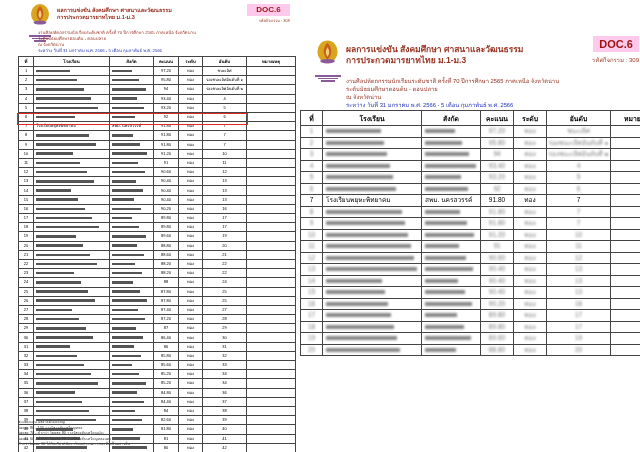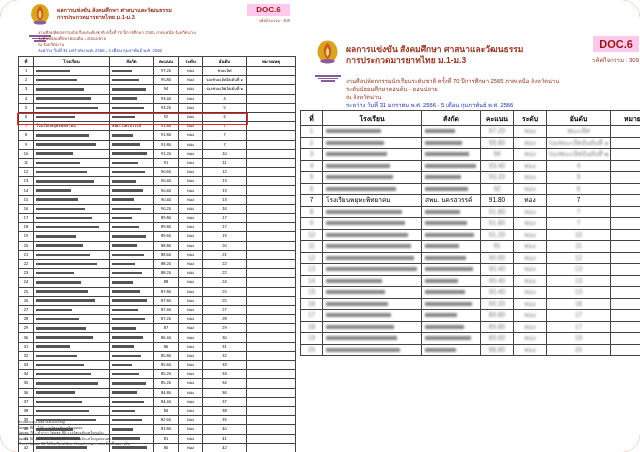--- a/index.html
+++ b/index.html
@@ -1,17 +1,17 @@
 <!DOCTYPE html>
 <html><head>
 <meta charset="utf-8">
 <style>
   html,body{margin:0;padding:0;background:#fff;}
   .canvas{position:relative;width:640px;height:452px;background:#c2410c;overflow:hidden;
-          font-family:"Liberation Sans","DejaVu Sans",sans-serif;border-radius:18px;}
+          font-family:"Liberation Sans","DejaVu Sans",sans-serif;}
   .page{position:absolute;top:0;background:#fff;}
   
   .maroon{color:#993322;}
   .blue{color:#2233bb;}
   .bold{font-weight:bold;}
   .badge{background:#ffc9ec;color:#991111;font-weight:bold;text-align:center;}
   .emblem-caption{background:#8a5a9a;height:1.5px;margin:1px auto 0 auto;filter:blur(.3px);}
   table{border-collapse:collapse;table-layout:fixed;}
   th,td{border:0.5px solid #444;padding:0;overflow:hidden;white-space:nowrap;}
   th{font-weight:bold;text-align:center;background:#fff;}

